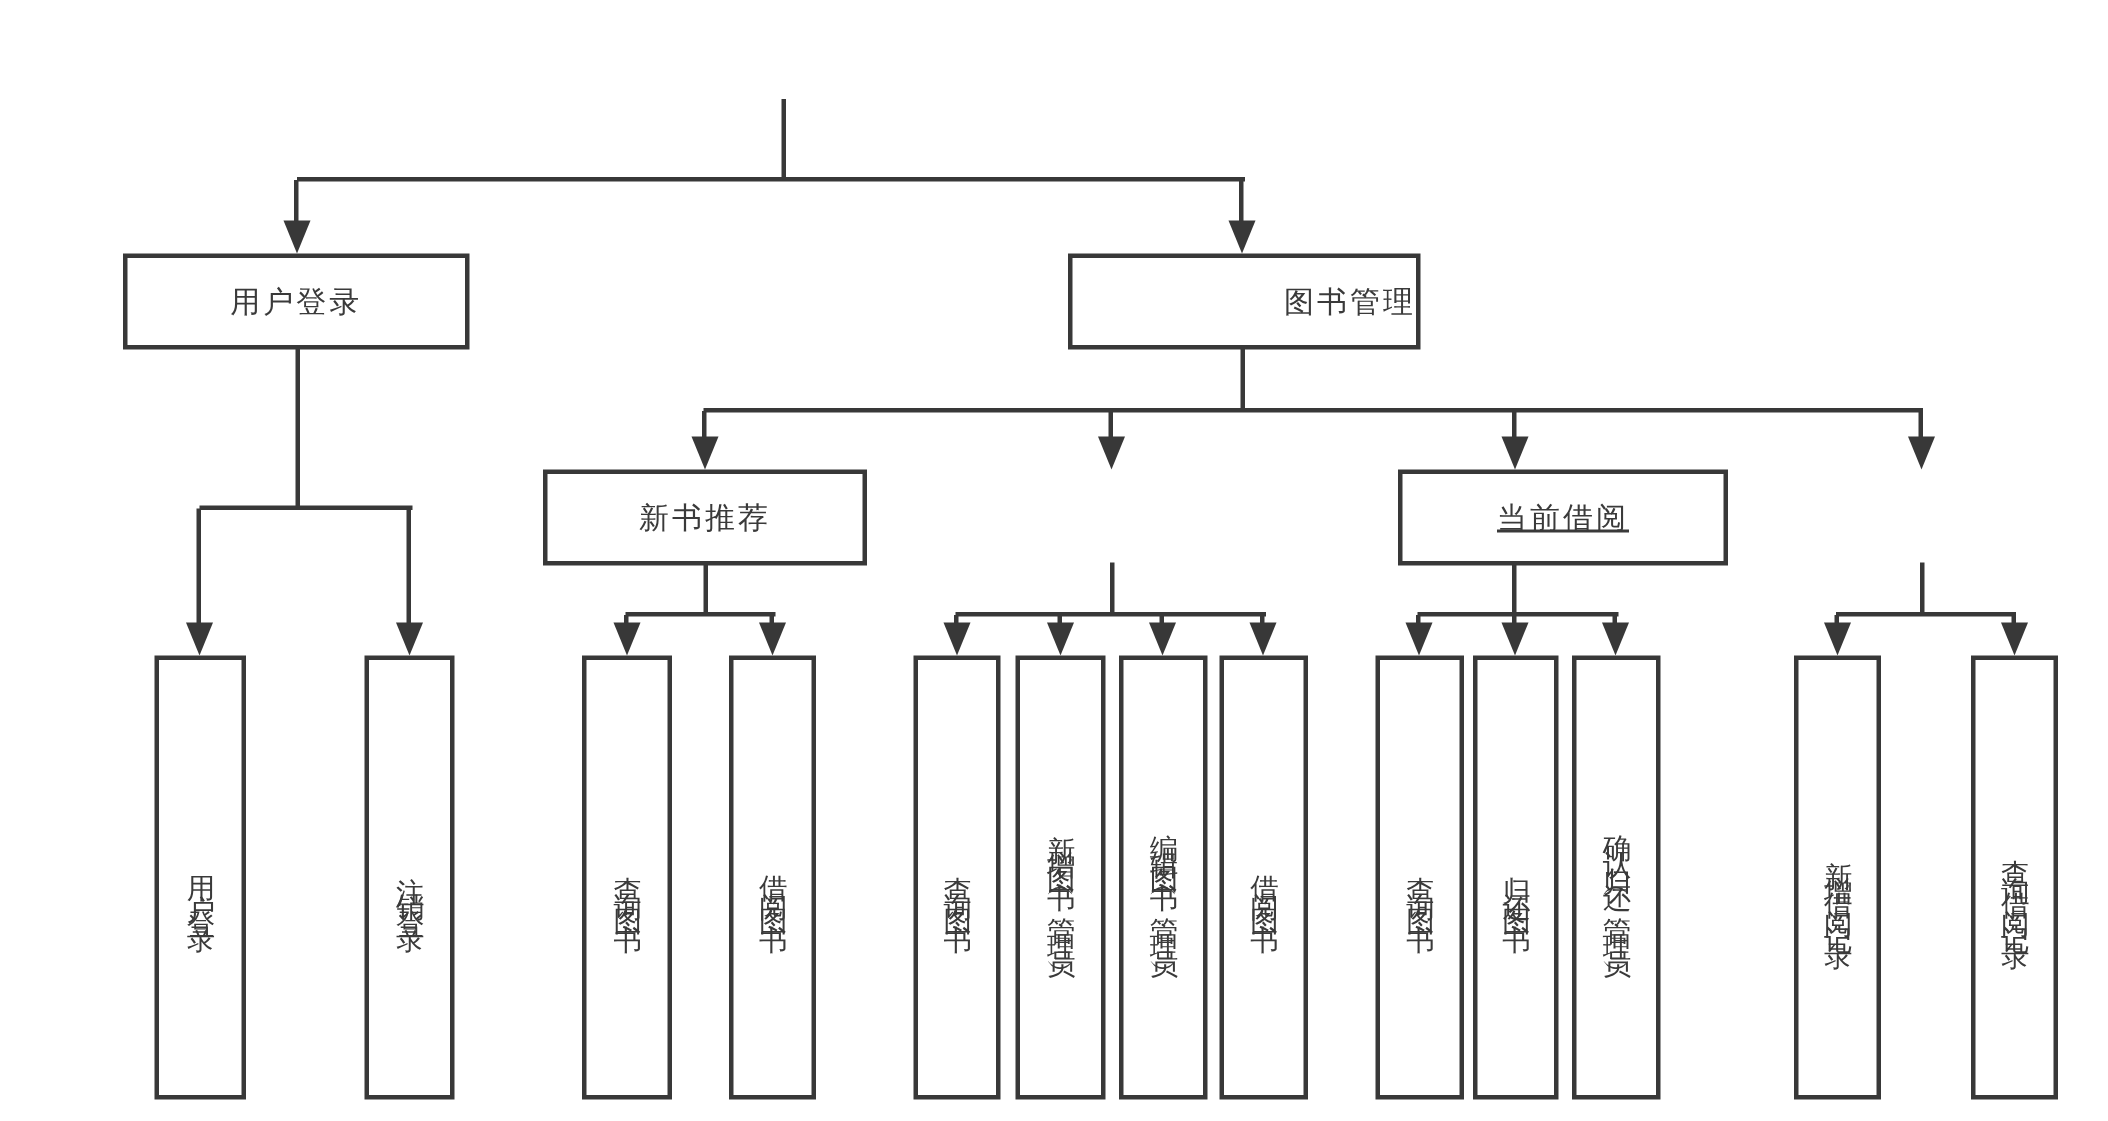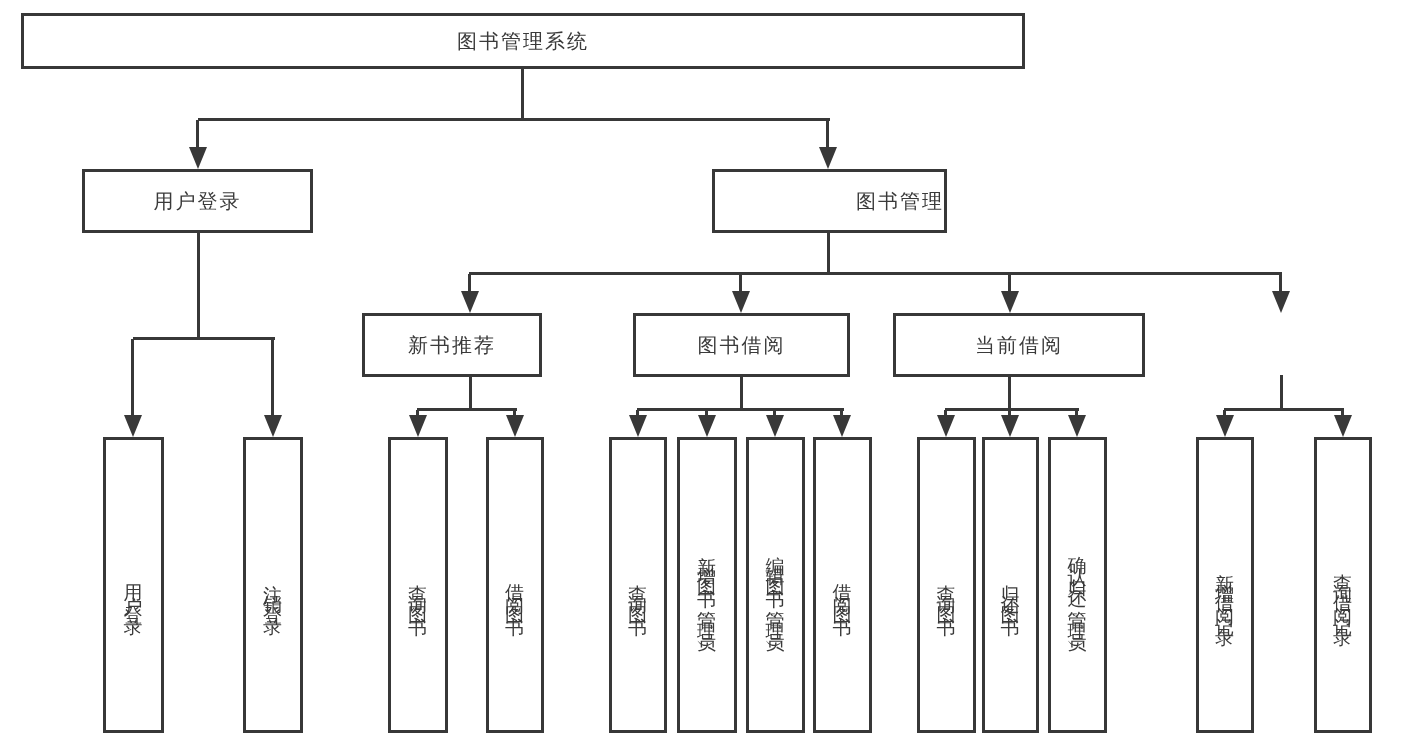--- a/index.html
+++ b/index.html
@@ -67,38 +67,32 @@
     letter-spacing: 1px;
     white-space: nowrap;
     z-index: 5;
   }
 </style>
 </head>
 <body>
 
 <div class="canvas">
 
-  <div class="box" style="left:21px; top:13px; width:1004px; height:56px;">
-    <span class="hlabel">图书管理系统</span>
-  </div>
 
   <div class="box" style="left:82px; top:169px; width:231px; height:64px;">
     <span class="hlabel">用户登录</span>
   </div>
   <div class="box" style="left:712px; top:169px; width:235px; height:64px;justify-content:flex-end;">
     <span class="hlabel">图书管理</span>
   </div>
 
-  <div class="box" style="left:362px; top:313px; width:180px; height:64px;">
+  <div class="box" style="left:362px; top:313px; width:216px; height:64px;">
     <span class="hlabel">新书推荐</span>
   </div>
-  <div class="box" style="left:633px; top:313px; width:217px; height:64px;">
-    <span class="hlabel">图书借阅</span>
-  </div>
-  <div class="box" style="left:893px; top:313px; width:252px; height:64px;">
+  <div class="box" style="left:932px; top:313px; width:220px; height:64px;text-decoration:underline;">
     <span class="hlabel">当前借阅</span>
   </div>
 
   <div class="box" style="left:103px; top:437px; width:61px; height:296px;">
     <span class="vtext">用户登录</span>
   </div>
   <div class="box" style="left:243px; top:437px; width:60px; height:296px;">
     <span class="vtext">注销登录</span>
   </div>
 

